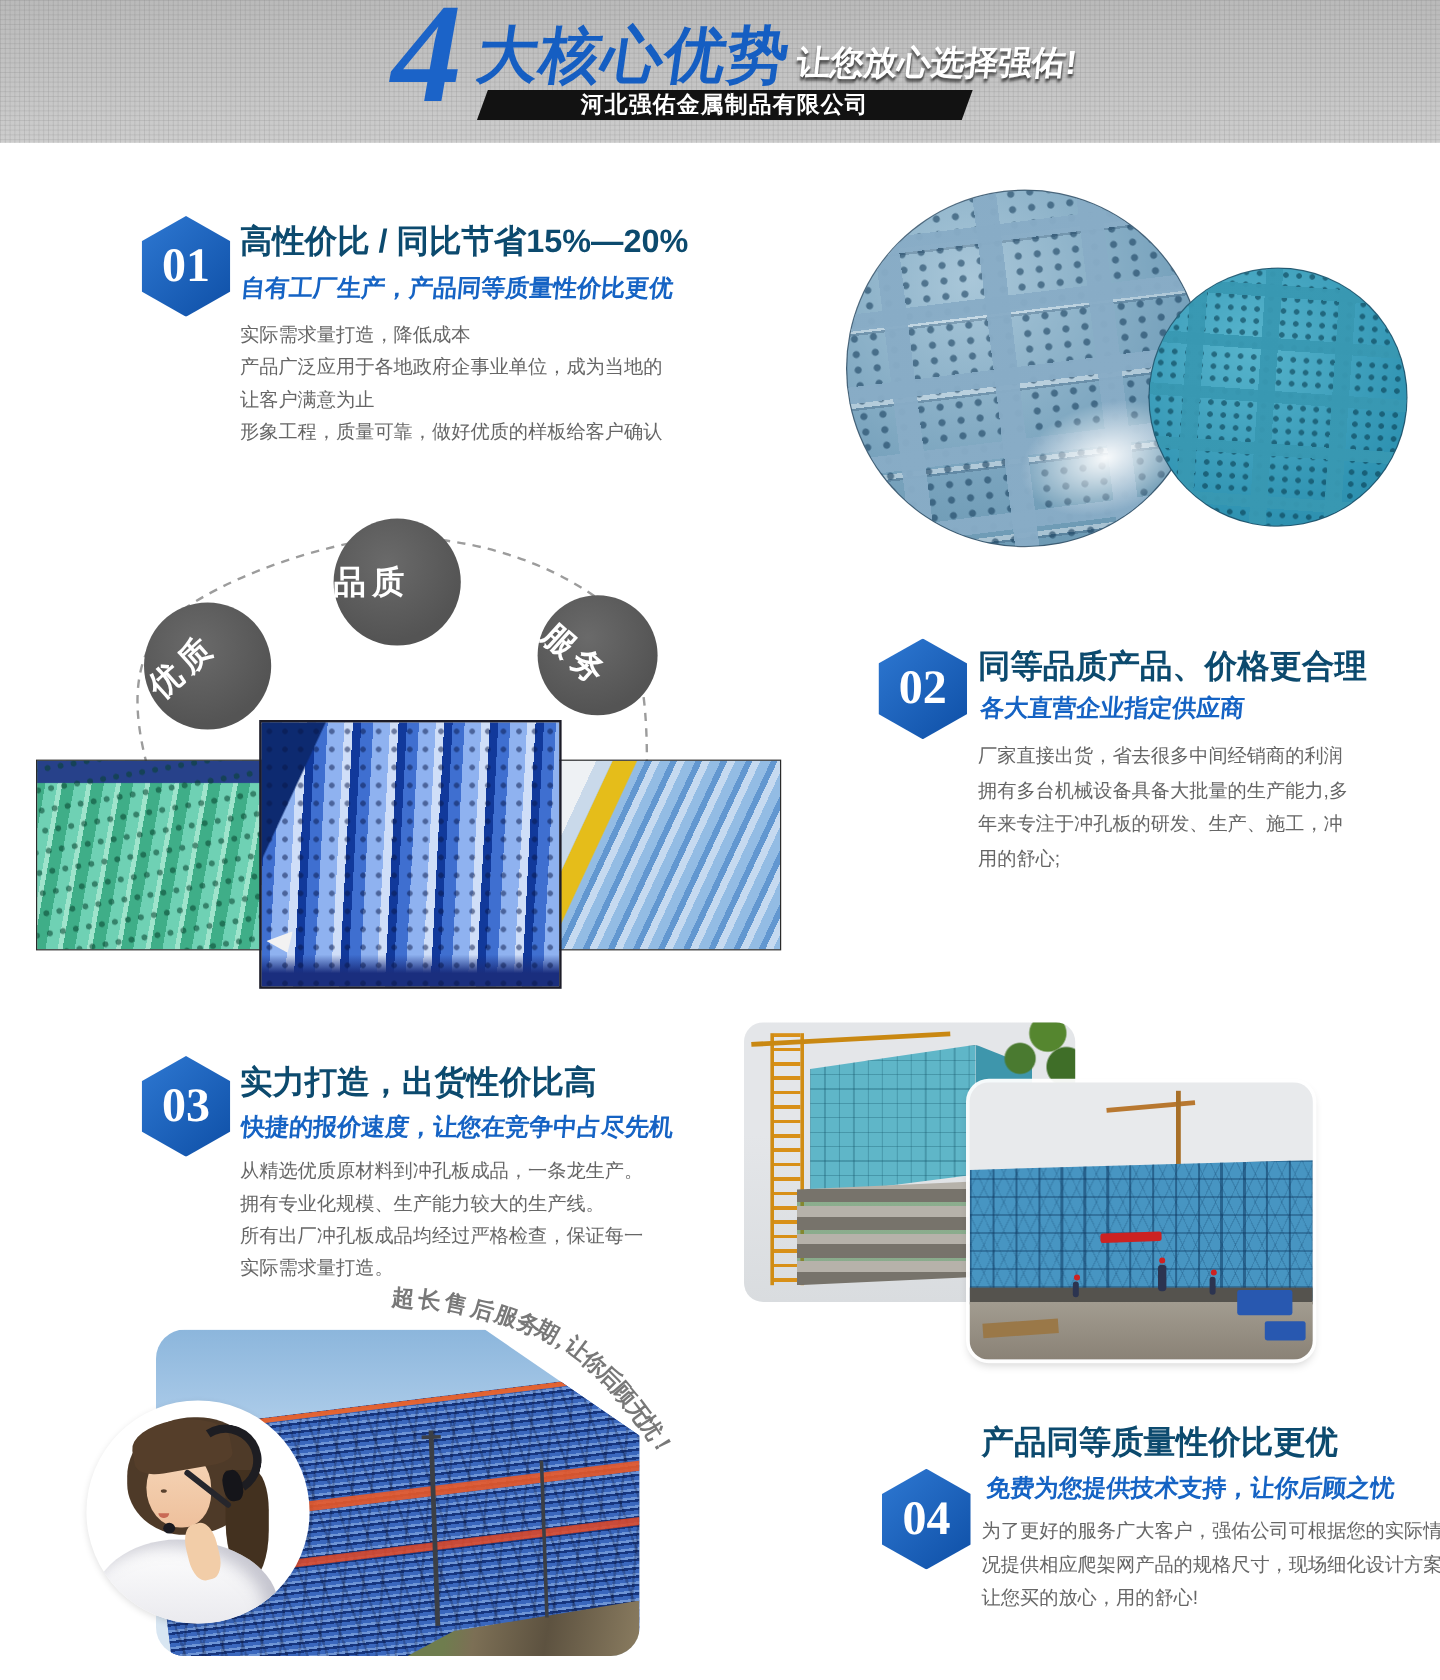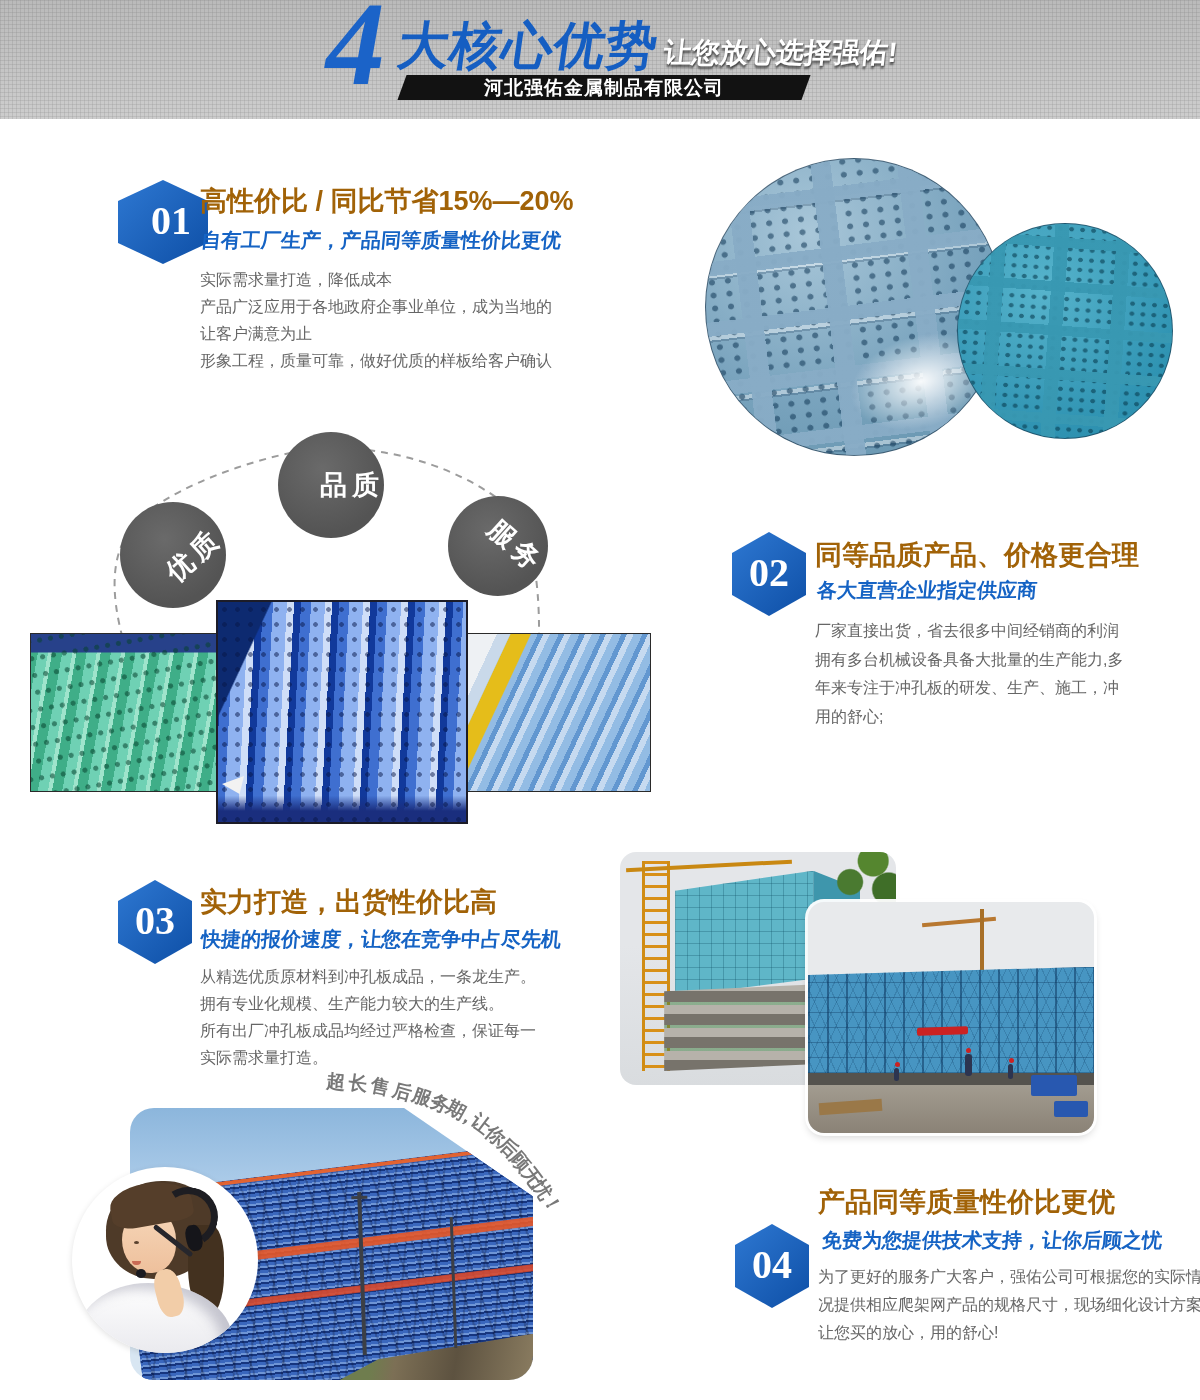--- a/index.html
+++ b/index.html
@@ -21,39 +21,39 @@
   .hdr-banner{position:absolute;left:402px;top:75px;width:404px;height:25px;background:#121212;
        transform:skewX(-20deg);}
   .hdr-banner span{display:block;transform:skewX(20deg);color:#fff;font-size:19px;font-weight:bold;
        text-align:center;line-height:25px;letter-spacing:1px;}
   
   .hex{position:absolute;width:74px;height:84px;
        clip-path:polygon(50% 0,100% 25%,100% 75%,50% 100%,0 75%,0 25%);
        background:linear-gradient(135deg,#2e78d2,#0e4fa6);}
   .hex span{display:block;width:100%;text-align:center;line-height:82px;color:#fff;
        font-family:"Liberation Serif",serif;font-weight:bold;font-size:40px;}
-  .adv-title{position:absolute;margin:0;font-size:27px;font-weight:bold;color:#a16207;white-space:nowrap;text-align:right;}
+  .adv-title{position:absolute;margin:0;font-size:27px;font-weight:bold;color:#0c4a6e;white-space:nowrap;text-align:right;}
   .adv-sub{position:absolute;margin:0;font-size:20px;font-weight:bold;color:#1563c4;
        transform:skewX(-5deg);white-space:nowrap;}
   .adv-body{position:absolute;font-size:16px;color:#666;}
   .bodyline{line-height:27px;white-space:nowrap;}
   
-  .hex1{left:118px;top:180px;padding-left:16px;} .t1{left:200px;top:183px;} .st1{left:201px;top:227px;}
+  .hex1{left:118px;top:180px;} .t1{left:200px;top:183px;} .st1{left:201px;top:227px;}
   .b1{left:200px;top:266px;}
   .hex2{left:732px;top:532px;} .t2{left:815px;top:537px;} .st2{left:817px;top:577px;}
   .b2{left:815px;top:617px;} .b2 .bodyline{line-height:28.5px;}
   .hex3{left:118px;top:880px;} .t3{left:200px;top:884px;} .st3{left:201px;top:926px;}
   .b3{left:200px;top:963px;} .b3 .bodyline{line-height:27px;}
   .hex4{left:735px;top:1224px;} .t4{left:818px;top:1184px;} .st4{left:822px;top:1227px;}
   .b4{left:818px;top:1263px;} .b4 .bodyline{line-height:28px;}
   
   .dash-svg{position:absolute;left:0;top:0;z-index:1;pointer-events:none;}
   
   .vcircle{position:absolute;border-radius:50%;background:radial-gradient(circle at 42% 35%,#6a6a6a,#545454 70%);
-       z-index:2;display:flex;align-items:center;justify-content:flex-end;}
+       z-index:2;display:flex;align-items:center;justify-content:flex-start;}
   .vc-left{left:120px;top:502px;width:106px;height:106px;}
   .vc-top{left:278px;top:432px;width:106px;height:106px;}
   .vc-right{left:448px;top:496px;width:100px;height:100px;}
   .vcircle span{color:#fff;font-weight:bold;font-size:27px;letter-spacing:5px;white-space:nowrap;}
   .vc-left span{transform:rotate(-42deg);}
   .vc-right span{transform:rotate(42deg);}
   
   .cp{position:absolute;border-radius:50%;overflow:hidden;border:1px solid rgba(20,40,60,.55);}
   .cp-big{left:705px;top:158px;width:296px;height:296px;
        background:radial-gradient(circle at 35% 25%,#a9c7d9,#7aa4be 55%,#6d9ab4 78%,#84abc4);z-index:2;}

